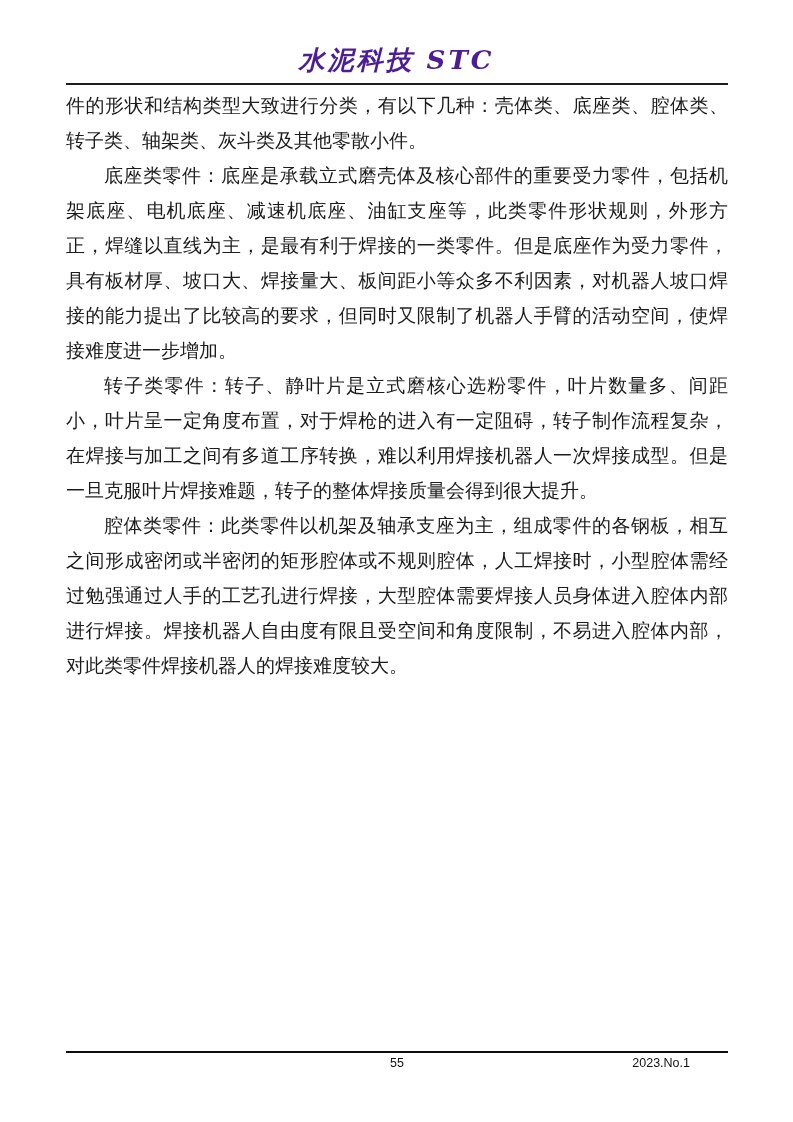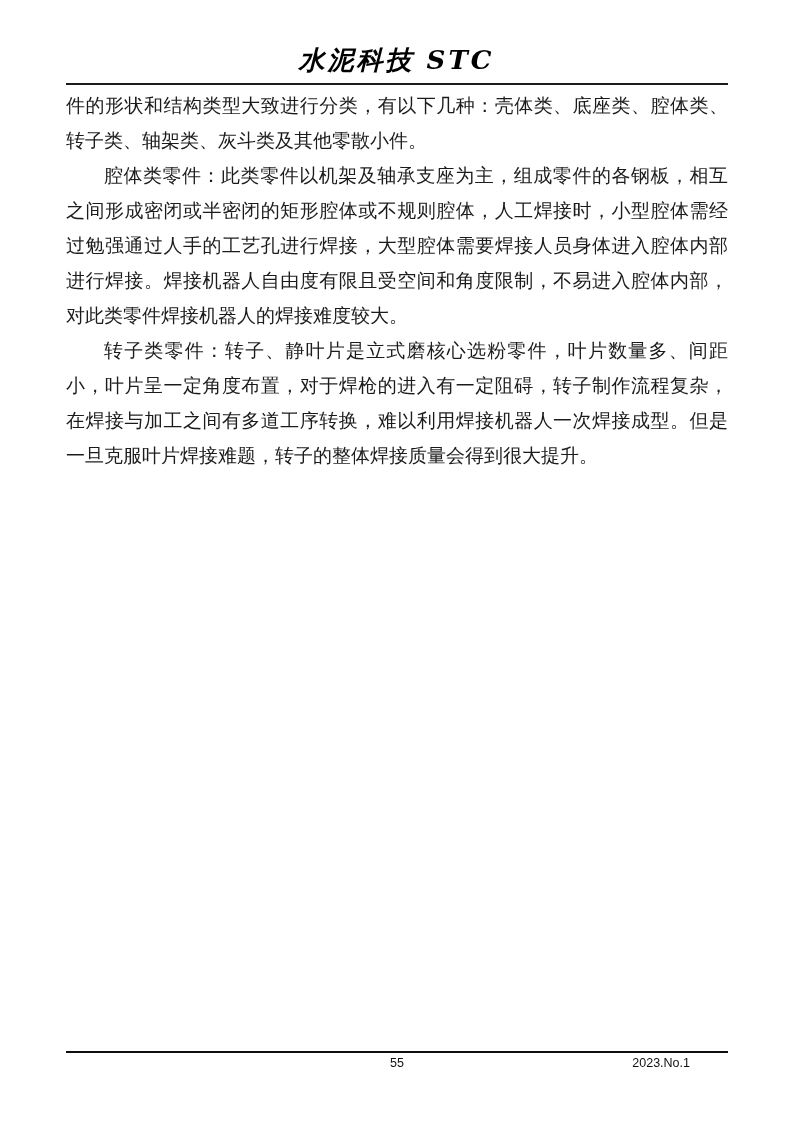--- a/index.html
+++ b/index.html
@@ -21,21 +21,21 @@
     text-align: center;
   }
   .journal-title {
     display: inline-block;
     font-family: "DejaVu Serif", serif;
     font-style: italic;
     font-weight: bold;
     font-size: 26px;
     line-height: 32px;
     letter-spacing: 3px;
-    color: #000000;
+    color: #4c1d95;
   }
   .header-rule {
     margin: 7px 65px 0 66px;
     border-top: 2.5px solid #1c1c1c;
     height: 0;
   }
   .article-body {
     margin: 3px 65px 0 66px;
     font-size: 19px;
     line-height: 35px;
@@ -89,24 +89,25 @@
   </div>
 
   <div class="header-rule"></div>
 
   <div class="article-body">
 
       <p class="no-indent">件的形状和结构类型大致进行分类，有以下几种：壳体类、底座类、腔体类、转子类、轴架类、灰斗类及其他零散小件。</p>
 
 
 
+      <p>底座类零件：底座是承载立式磨壳体及核心部件的重要受力零件，包括机架底座、电机底座、减速机底座、油缸支座等，此类零件形状规则，外形方正，焊缝以直线为主，是最有利于焊接的一类零件。但是底座作为受力零件，具有板材厚、坡口大、焊接量大、板间距小等众多不利因素，对机器人坡口焊接的能力提出了比较高的要求，但同时又限制了机器人手臂的活动空间，使焊接难度进一步增加。</p>
+
+      <p>转子类零件：转子、静叶片是立式磨核心选粉零件，叶片数量多、间距小，叶片呈一定角度布置，对于焊枪的进入有一定阻碍，转子制作流程复杂，在焊接与加工之间有多道工序转换，难以利用焊接机器人一次焊接成型。但是一旦克服叶片焊接难题，转子的整体焊接质量会得到很大提升。</p>
 
       <p>腔体类零件：此类零件以机架及轴承支座为主，组成零件的各钢板，相互之间形成密闭或半密闭的矩形腔体或不规则腔体，人工焊接时，小型腔体需经过勉强通过人手的工艺孔进行焊接，大型腔体需要焊接人员身体进入腔体内部进行焊接。焊接机器人自由度有限且受空间和角度限制，不易进入腔体内部，对此类零件焊接机器人的焊接难度较大。</p>
-
-      <p>转子类零件：转子、静叶片是立式磨核心选粉零件，叶片数量多、间距小，叶片呈一定角度布置，对于焊枪的进入有一定阻碍，转子制作流程复杂，在焊接与加工之间有多道工序转换，难以利用焊接机器人一次焊接成型。但是一旦克服叶片焊接难题，转子的整体焊接质量会得到很大提升。</p>
 
     </div>
 
   <div class="page-footer">
     <div class="footer-rule"></div>
     <div class="footer-row">
       <div class="page-number">55</div>
       <div class="issue-number">2023.No.1</div>
     </div>
   </div>

